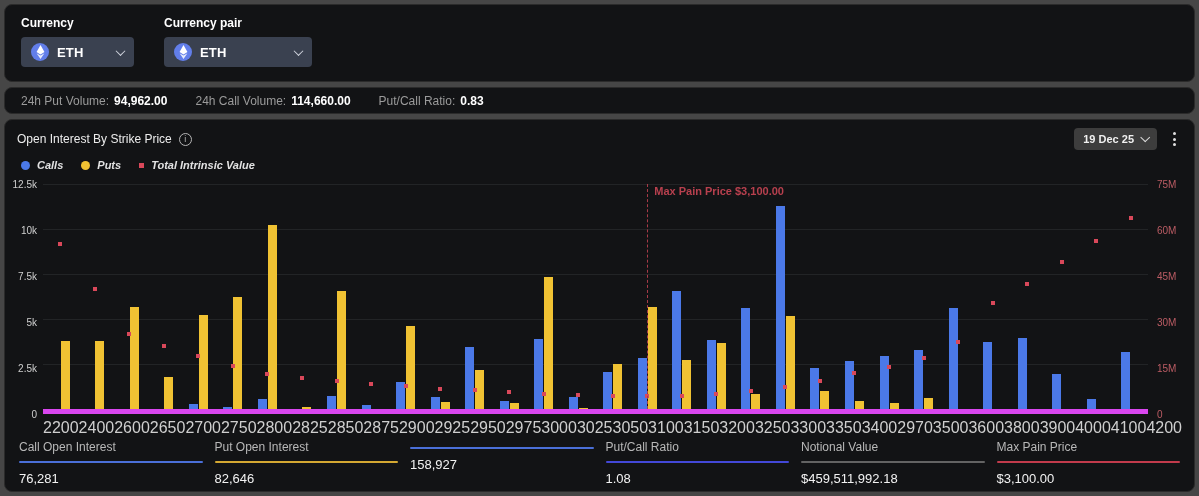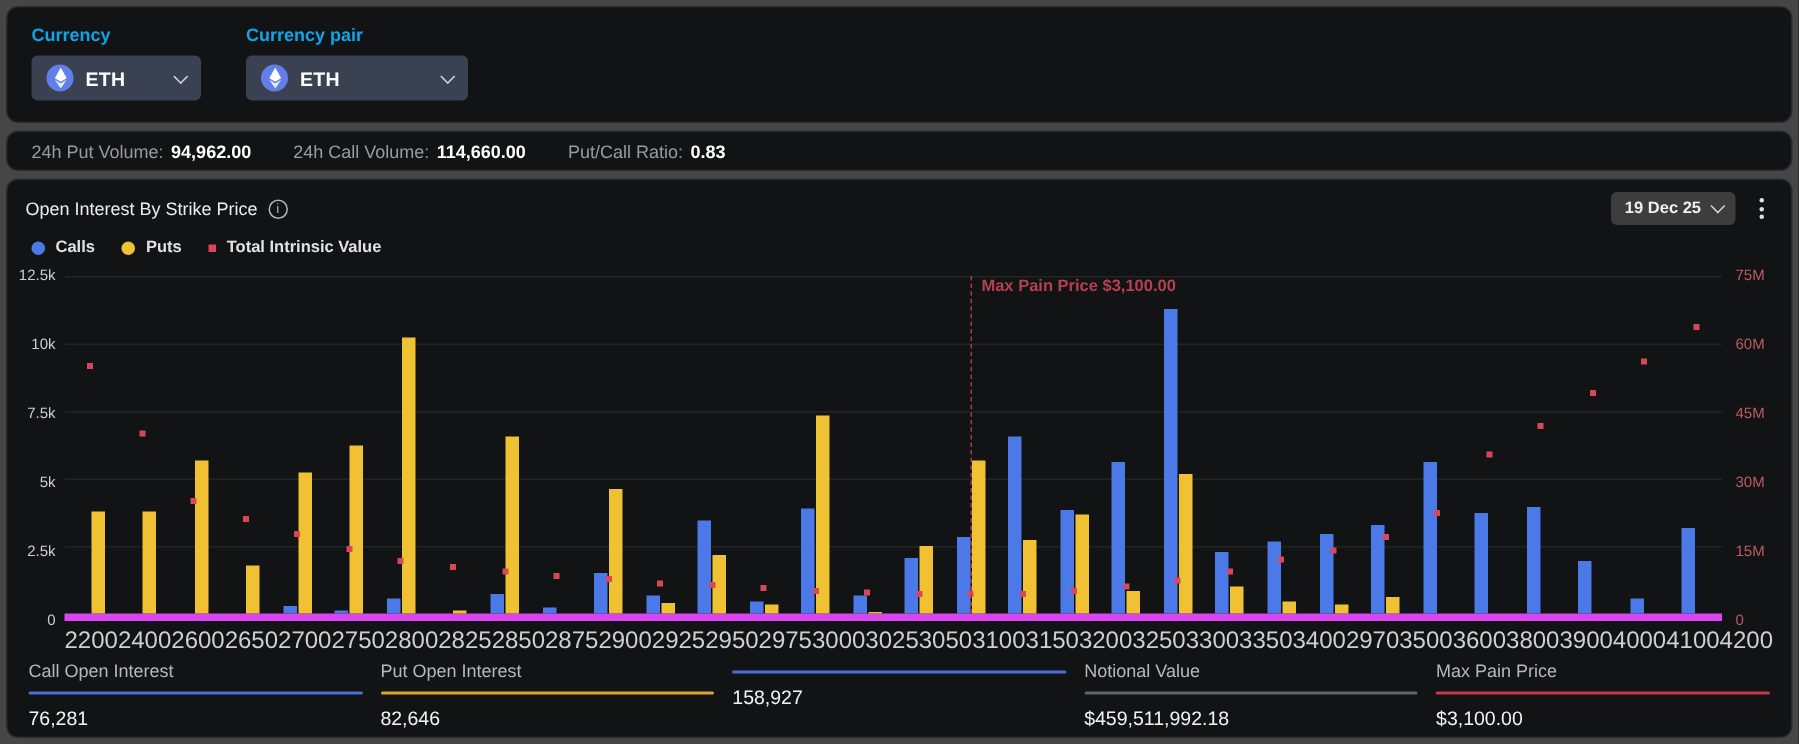--- a/index.html
+++ b/index.html
@@ -13,21 +13,21 @@
   .page { width:1199px; height:496px; padding:4px; display:flex; flex-direction:column; gap:5px; }
   .panel {
     background:#121315;
     border:1px solid #2b2b2b;
     border-radius:8px;
   }
 
   
   .selectors { height:78px; padding:11px 16px; display:flex; gap:30px; }
   .sel-group { display:flex; flex-direction:column; }
-  .sel-label { font-size:12px; font-weight:bold; color:#0ea5e9; margin-bottom:7px; }
+  .sel-label { font-size:12px; font-weight:bold; color:#ffffff; margin-bottom:7px; }
   .dropdown {
     height:30px; background:#3a4150; border:none; border-radius:4px;
     display:flex; align-items:center; padding:0 10px; gap:8px; cursor:pointer;
     color:#fff;
   }
   .dd-currency { width:113px; }
   .dd-pair { width:148px; }
   .eth-icon {
     width:18px; height:18px; border-radius:50%; background:#627eea;
     display:flex; align-items:center; justify-content:center; flex:0 0 auto;
@@ -58,21 +58,21 @@
   .header-right { margin-left:auto; display:flex; align-items:center; gap:10px; }
   .date-btn {
     background:#3d3d3d; border:none; border-radius:4px; height:22px;
     display:flex; align-items:center; gap:7px; padding:0 9px; color:#f0f0f0;
     font-size:11px; font-weight:bold; cursor:pointer;
   }
   .date-btn .chev { margin-left:0; border-color:#d8d8d8; transform:rotate(45deg) translate(-1px,-2px); }
   .kebab { display:flex; flex-direction:column; gap:2.5px; padding:3px 6px; cursor:pointer; }
   .kebab i { width:3px; height:3px; border-radius:50%; background:#e0e0e0; }
 
-  .legend { display:flex; align-items:center; gap:18px; padding:7px 12px 3px 16px; }
+  .legend { display:flex; align-items:center; gap:18px; padding:7px 12px 3px 16px;font-style:italic; }
   .legend-item { display:flex; align-items:center; gap:7px; font-size:11px; font-weight:bold; color:#e2e2e2; }
   .swatch-circle { width:9px; height:9px; border-radius:50%; }
   .swatch-square { width:5px; height:5px; }
 
   .chart-wrap { position:relative; height:258px; margin:0 0 0 0; }
   .plot {
     position:absolute; left:38px; right:46px; top:10px; bottom:18px;
     border-bottom:5px solid #d946ef;
   }
   .gridline { position:absolute; left:0; right:0; height:1px; background:#222426; }
@@ -417,20 +417,25 @@
       <div class="sum-item">
         <div class="sum-label">Put Open Interest</div>
         <div class="sum-rule" style="background: rgb(212, 168, 50);"></div>
         <div class="sum-value">82,646</div>
       </div>
       <div class="sum-item">
         <div class="sum-rule" style="background: rgb(74, 111, 216);"></div>
         <div class="sum-value">158,927</div>
       </div>
       <div class="sum-item">
+        <div class="sum-label">Put/Call Ratio</div>
+        <div class="sum-rule" style="background: rgb(67, 72, 216);"></div>
+        <div class="sum-value">1.08</div>
+      </div>
+      <div class="sum-item">
         <div class="sum-label">Notional Value</div>
         <div class="sum-rule" style="background: rgb(99, 99, 99);"></div>
         <div class="sum-value">$459,511,992.18</div>
       </div>
       <div class="sum-item">
         <div class="sum-label">Max Pain Price</div>
         <div class="sum-rule" style="background: rgb(194, 59, 76);"></div>
         <div class="sum-value">$3,100.00</div>
       </div>
     </div>

